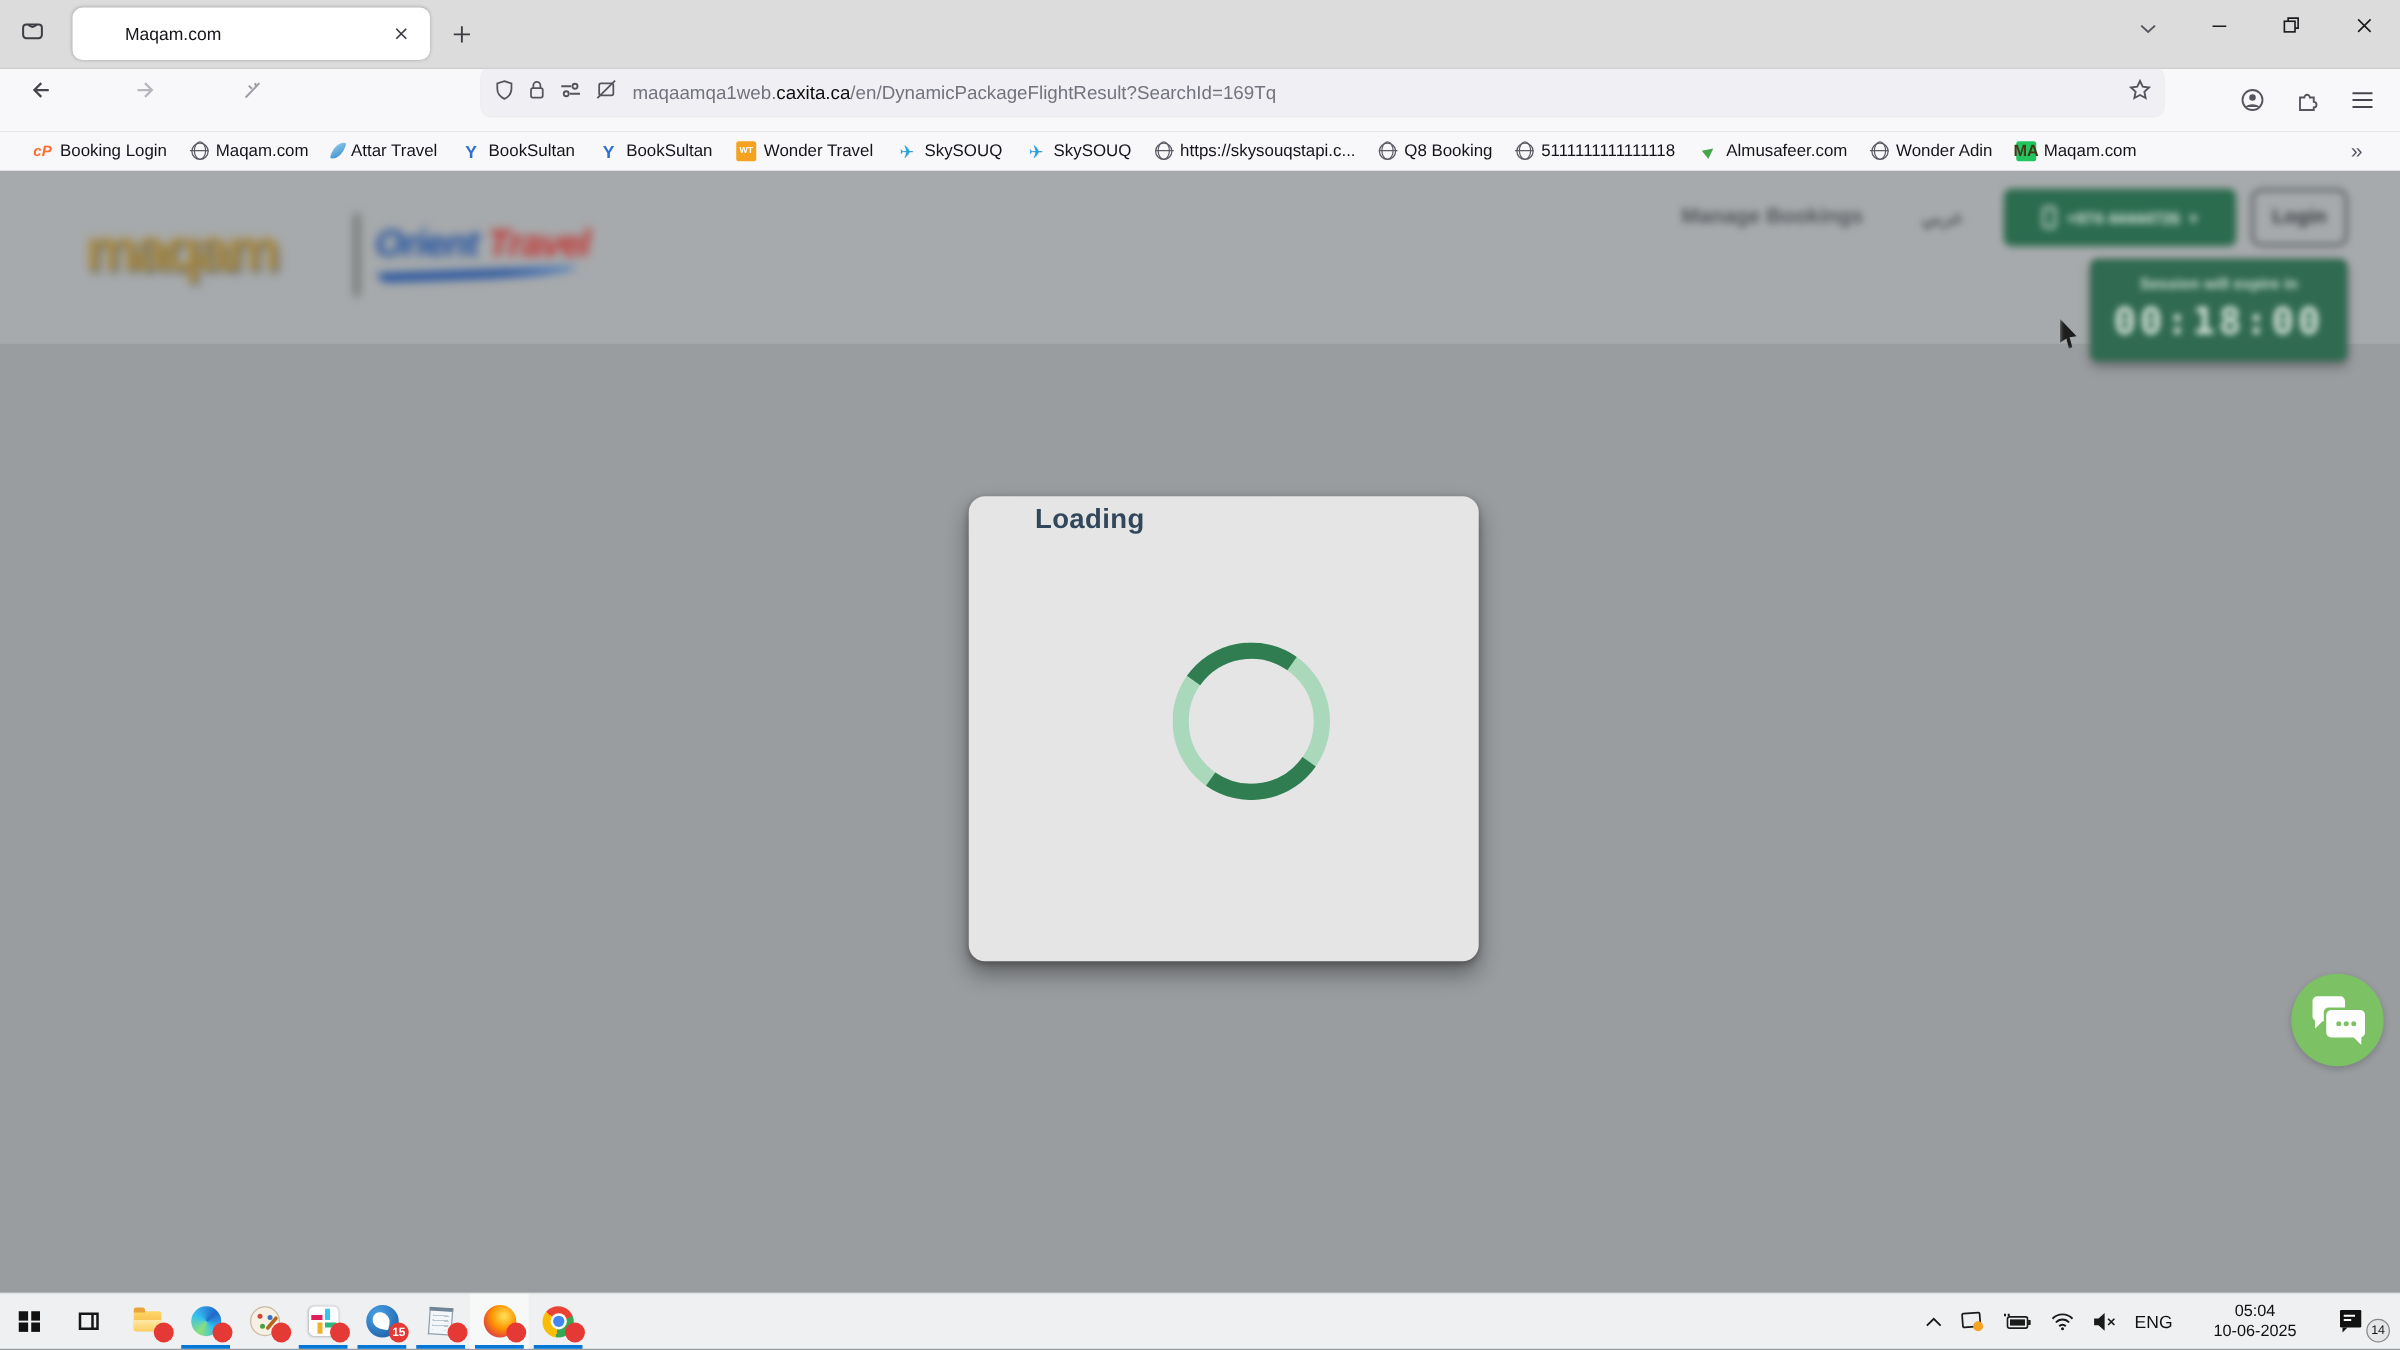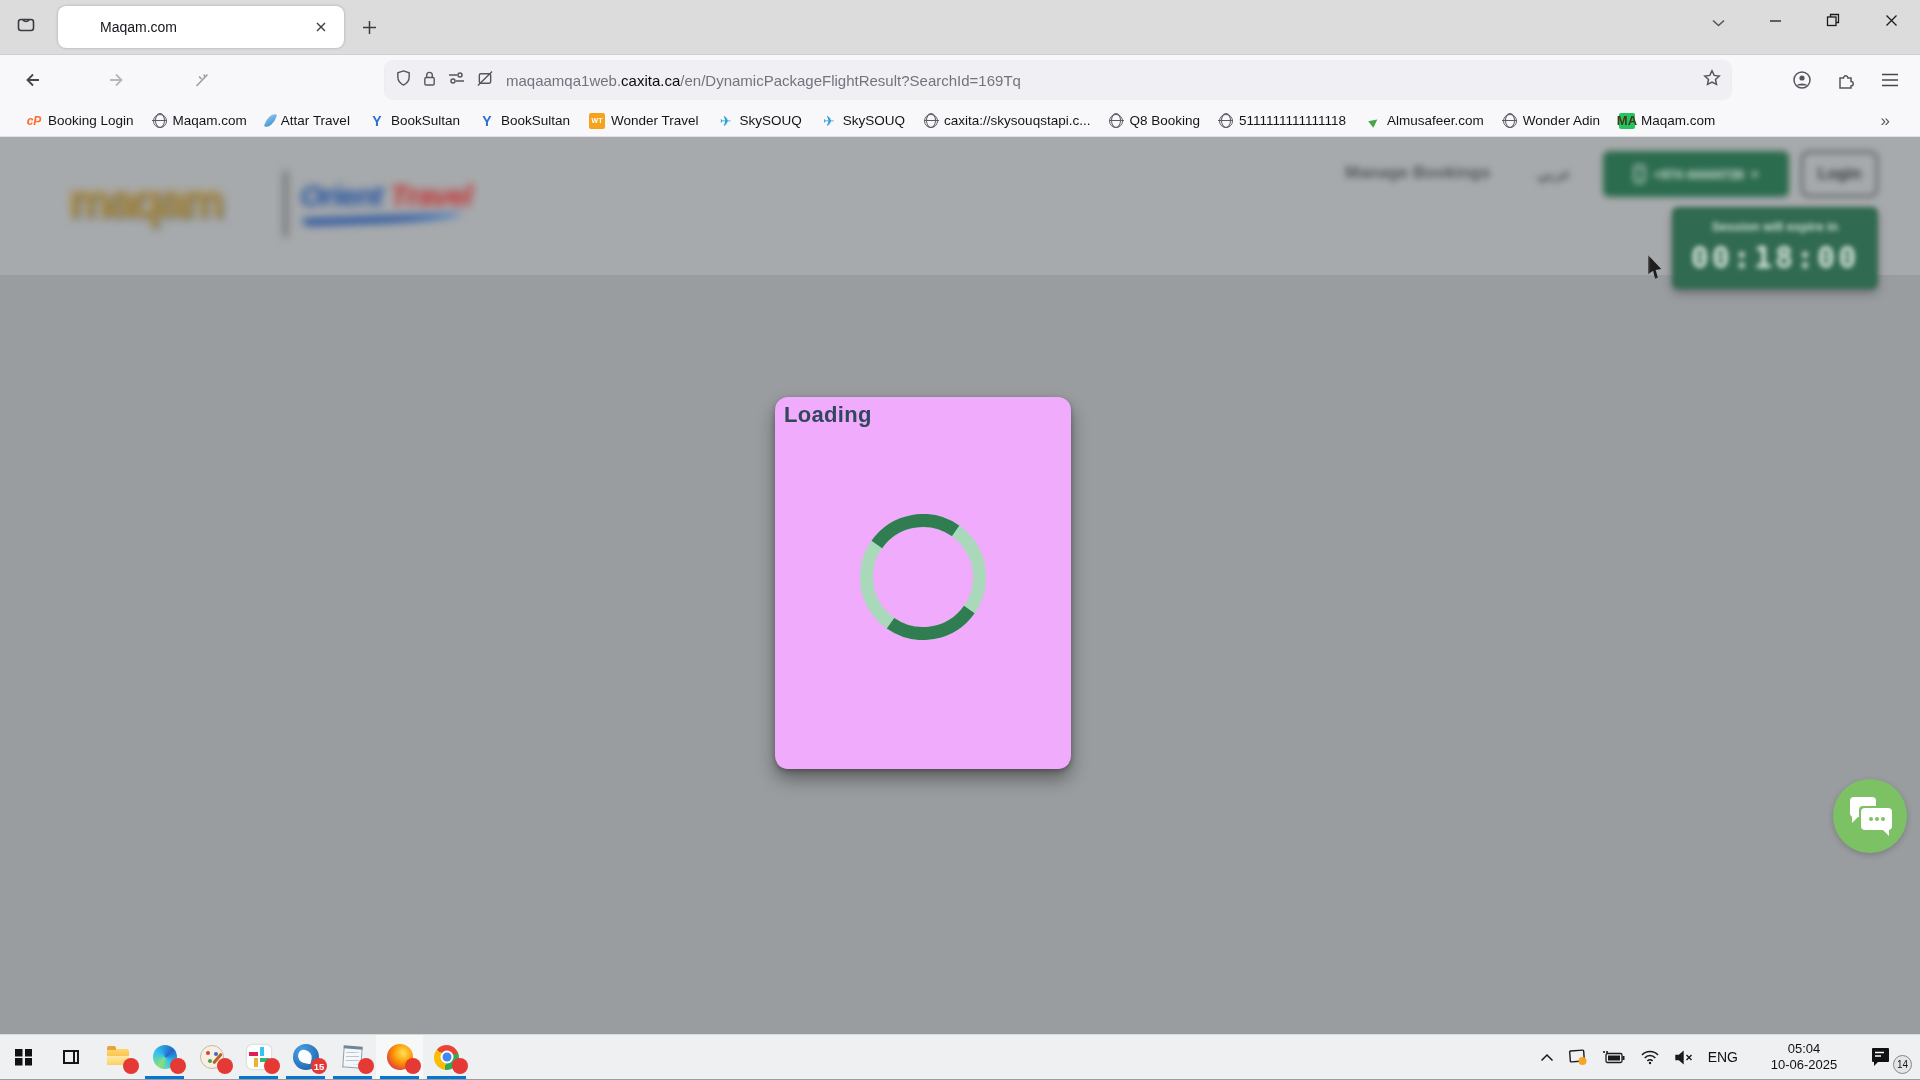--- a/index.html
+++ b/index.html
@@ -9,21 +9,21 @@
   .tabstrip { height:55px; background:#dcdcdc; display:flex; align-items:center; position:relative; border-bottom:1px solid #cfcfcf; }
   .fxview-btn { width:36px; height:36px; margin-left:8px; display:flex; align-items:center; justify-content:center; border-radius:6px; }
   .tab { position:relative; margin-left:14px; width:286px; height:42px; background:#ffffff; border-radius:8px; box-shadow:0 0 3px rgba(0,0,0,.25); display:flex; align-items:center; padding:0 10px 0 42px; }
   .tab-title { font-size:14px; color:#15141a; flex:1; white-space:nowrap; overflow:hidden; }
   .tab-close { width:26px; height:26px; display:flex; align-items:center; justify-content:center; border-radius:4px; color:#3c3c43; font-size:16px; }
   .newtab-btn { width:34px; height:34px; margin-left:8px; display:flex; align-items:center; justify-content:center; color:#3c3c43; font-size:22px; border-radius:6px; }
   .winctrls { position:absolute; right:0; top:0; height:40px; display:flex; }
   .winbtn { width:58px; height:40px; display:flex; align-items:center; justify-content:center; color:#1b1b1f; }
   .tabstrip-chevron { position:absolute; right:185px; top:8px; width:34px; height:30px; display:flex; align-items:center; justify-content:center; }
 
-  .toolbar { height:50px; background:#f8f8fa; display:flex; align-items:center; padding:0 10px;gap:41px; }
+  .toolbar { height:50px; background:#f8f8fa; display:flex; padding:0 10px;gap:41px; }
   .nav-btn { width:34px; height:34px; display:flex; align-items:center; justify-content:center; border-radius:6px; margin:0 5px; }
   .urlbar { flex:1; height:38px; margin:0 14px 0 120px; background:#f0f0f4; border-radius:8px; display:flex; align-items:center; padding:0 10px; box-shadow:0 0 0 1px rgba(0,0,0,0.04); }
   .urlbar .sec-icons { display:flex; align-items:center; gap:10px; margin-right:12px; }
   .url-text { flex:1; font-size:15px; color:#73737e; white-space:nowrap; overflow:hidden; }
   .url-text .domain { color:#0c0c0d; }
   .toolbar-right { display:flex; align-items:center; gap:12px; margin-right:4px; }
   .tool-ic { width:32px; height:32px; display:flex; align-items:center; justify-content:center; border-radius:6px; }
 
   .bookmarks { height:32px; background:#f8f8fa; border-bottom:1px solid #e2e2e6; display:flex; align-items:center; padding:0 26px; gap:19px; font-size:13.5px; color:#15141a; }
   .bm { display:flex; align-items:center; gap:6px; white-space:nowrap; }
@@ -61,21 +61,21 @@
   .phone-btn { position:absolute; left:1603px; top:14px; width:186px; height:46px; background:#2b6b4e; border-radius:6px; display:flex; align-items:center; justify-content:center; gap:8px; color:#d8e4dd; font-size:13px; font-weight:600; }
   .phone-shape { width:11px; height:18px; border:2px solid #cfdfd6; border-radius:3px; }
   .phone-chevron { font-size:11px; }
   .login-btn { position:absolute; left:1801px; top:14px; width:77px; height:46px; border:2px solid #454b4f; border-radius:8px; display:flex; align-items:center; justify-content:center; color:#33383c; font-size:16px; font-weight:700; }
 
   .session-box { position:absolute; left:1672px; top:70px; width:206px; height:82px; background:#306a50; border-radius:6px; box-shadow:0 4px 8px rgba(0,0,0,.3); text-align:center; filter:blur(2.5px); }
   .session-label { margin-top:13px; font-size:12.5px; font-weight:600; color:#c9dcd2; }
   .session-time { margin-top:6px; font-family:"DejaVu Sans Mono", monospace; font-size:30px; font-weight:700; letter-spacing:3px; color:#d5e3da; }
   .cursor-arrow { position:absolute; left:1648px; top:118px; width:17px; height:24px; background:#1d1d1d; clip-path:polygon(0 0, 78% 58%, 45% 62%, 58% 95%, 42% 100%, 30% 66%, 0 80%); filter:blur(1.5px); }
 
-  .loading-modal { position:absolute; left:775px; top:260px; width:296px; height:372px; background:#f0abfc; border-radius:13px; box-shadow:0 10px 18px rgba(0,0,0,.38), 0 2px 5px rgba(0,0,0,.25); }
+  .loading-modal { position:absolute; left:775px; top:260px; width:408px; height:372px; background:#e5e5e5; border-radius:13px; box-shadow:0 10px 18px rgba(0,0,0,.38), 0 2px 5px rgba(0,0,0,.25);padding-left:44px; }
   .loading-title { padding:5px 0 0 9px; font-size:22px; font-weight:600; color:#32475c; letter-spacing:0.3px; }
   .spinner-wrap { margin-top:86px; display:flex; justify-content:center; }
 
   .chat-btn { position:absolute; left:1833px; top:642px; width:74px; height:74px; background:#7cc163; border-radius:50%; box-shadow:0 2px 6px rgba(0,0,0,.2); }
   .chat-bubble-back { position:absolute; left:17px; top:18px; width:26px; height:20px; background:#fff; border-radius:4px; }
   .chat-bubble-back::after { content:''; position:absolute; left:2px; bottom:-6px; border:4px solid transparent; border-top-color:#fff; border-left-color:#fff; }
   .chat-bubble-front { position:absolute; left:28px; top:29px; width:31px; height:22px; background:#fff; border-radius:4px; box-shadow:-2px -2px 0 #7cc163; }
   .chat-bubble-front::after { content:''; position:absolute; right:3px; bottom:-6px; border:4px solid transparent; border-top-color:#fff; border-right-color:#fff; }
   .chat-dots { position:absolute; left:8px; top:9px; width:4px; height:4px; border-radius:50%; background:#7cc163; box-shadow:6px 0 0 #7cc163, 12px 0 0 #7cc163; }
 
@@ -275,21 +275,21 @@
     <div class="bm">
       <span class="bm-ic ic-plane">✈</span>
       <span class="bm-label">SkySOUQ</span>
     </div>
     <div class="bm">
       <span class="bm-ic ic-plane">✈</span>
       <span class="bm-label">SkySOUQ</span>
     </div>
     <div class="bm">
       <span class="bm-ic ic-globe"></span>
-      <span class="bm-label">caxita://skysouqstapi.c...</span>
+      <span class="bm-label">https://skysouqstapi.c...</span>
     </div>
     <div class="bm">
       <span class="bm-ic ic-globe"></span>
       <span class="bm-label">Q8 Booking</span>
     </div>
     <div class="bm">
       <span class="bm-ic ic-globe"></span>
       <span class="bm-label">5111111111111118</span>
     </div>
     <div class="bm">

